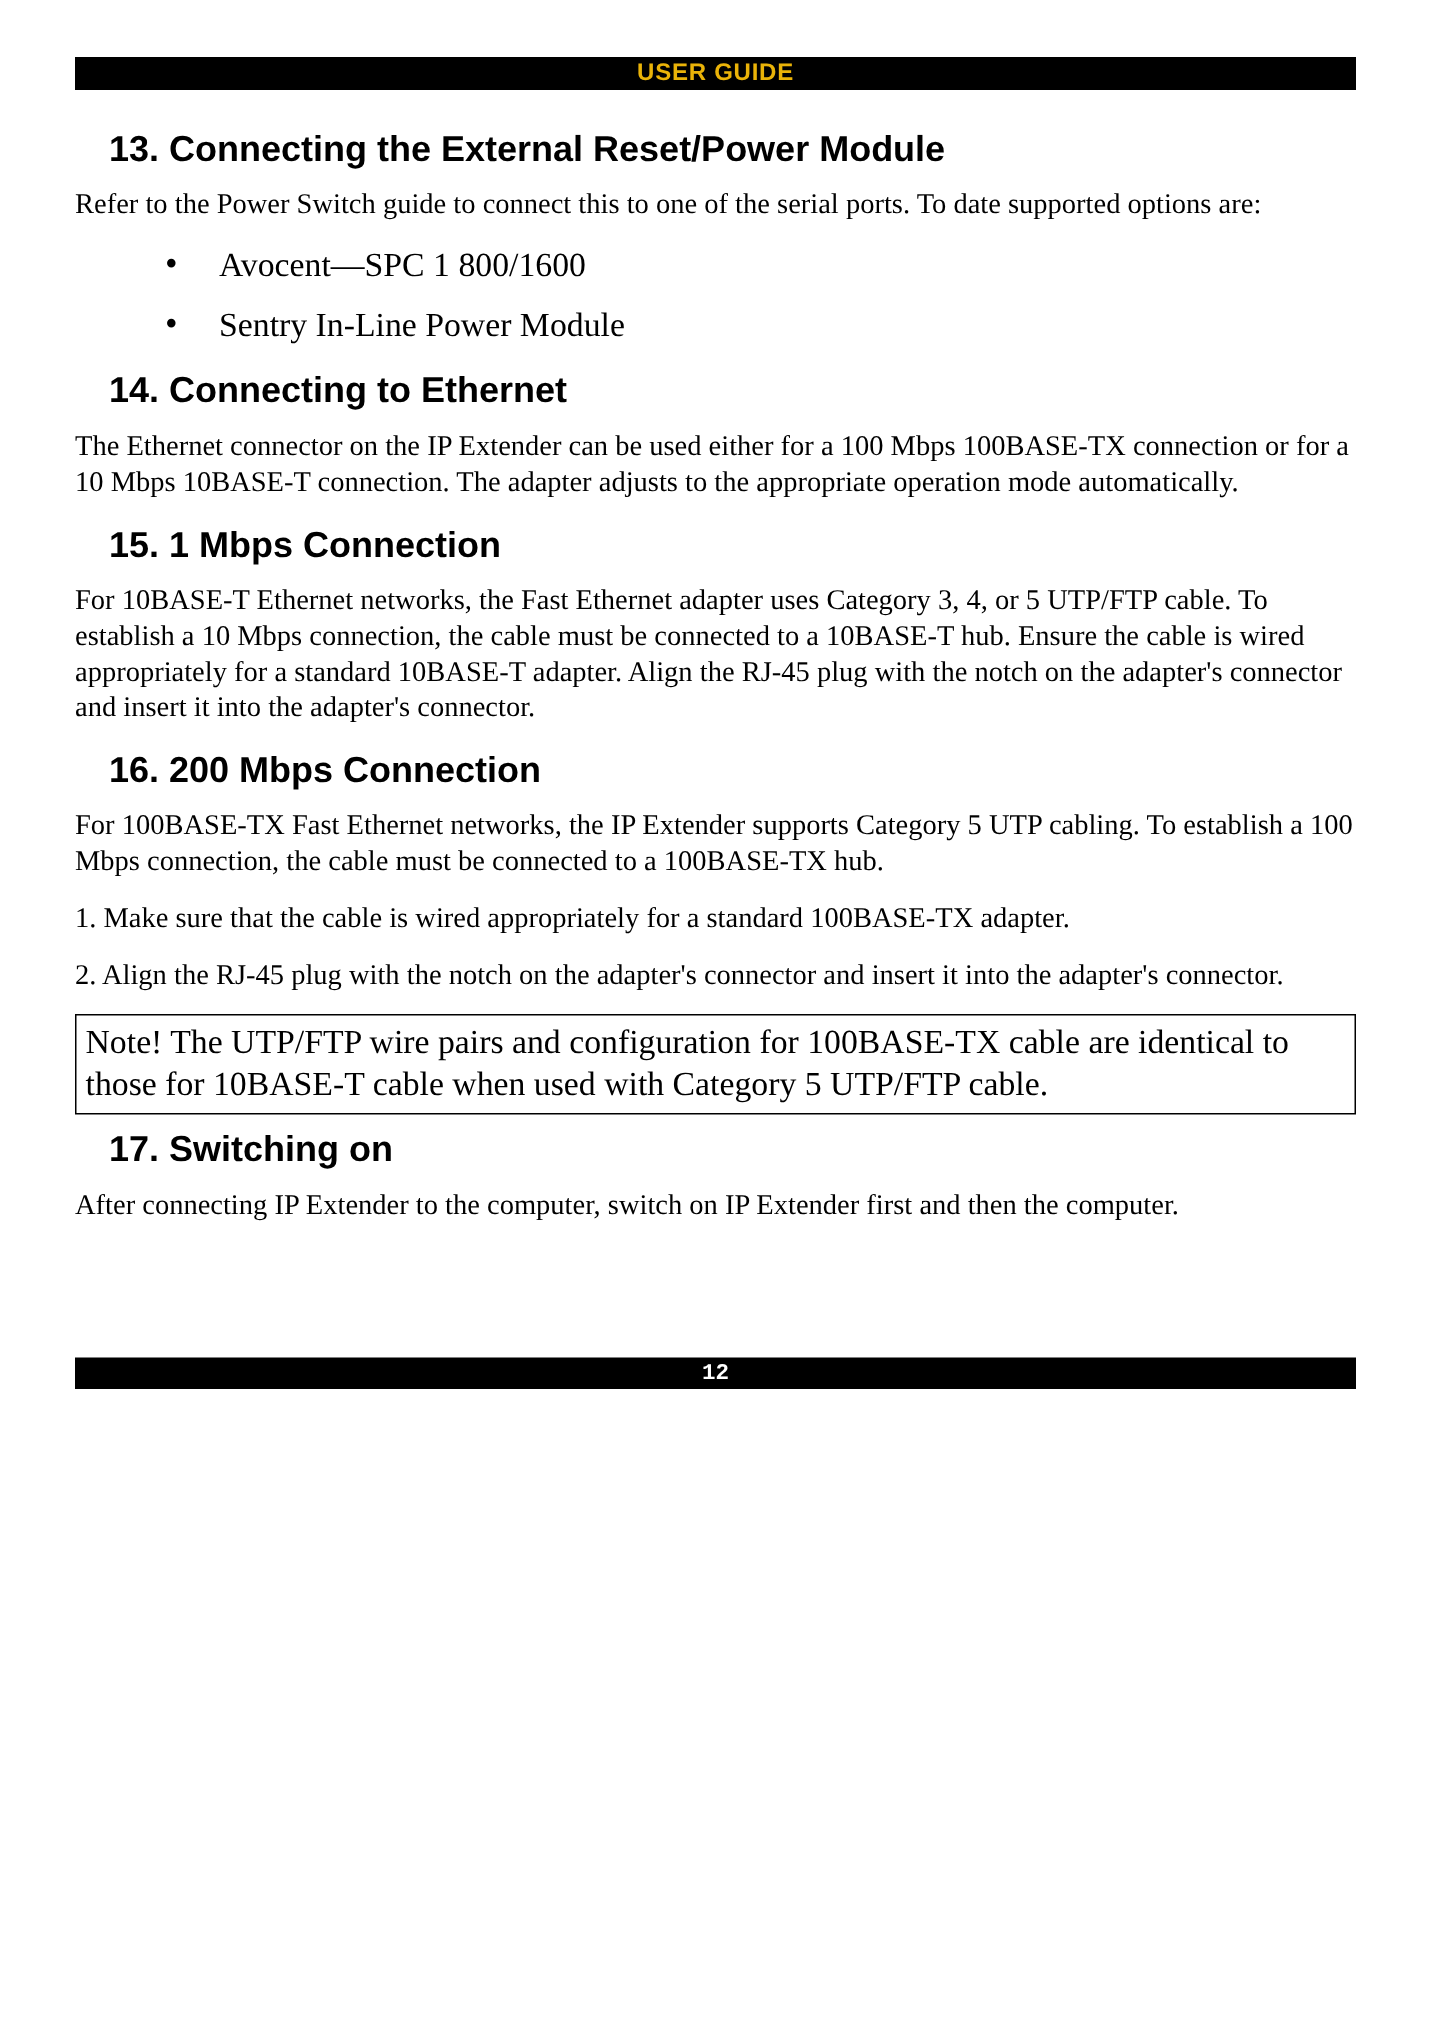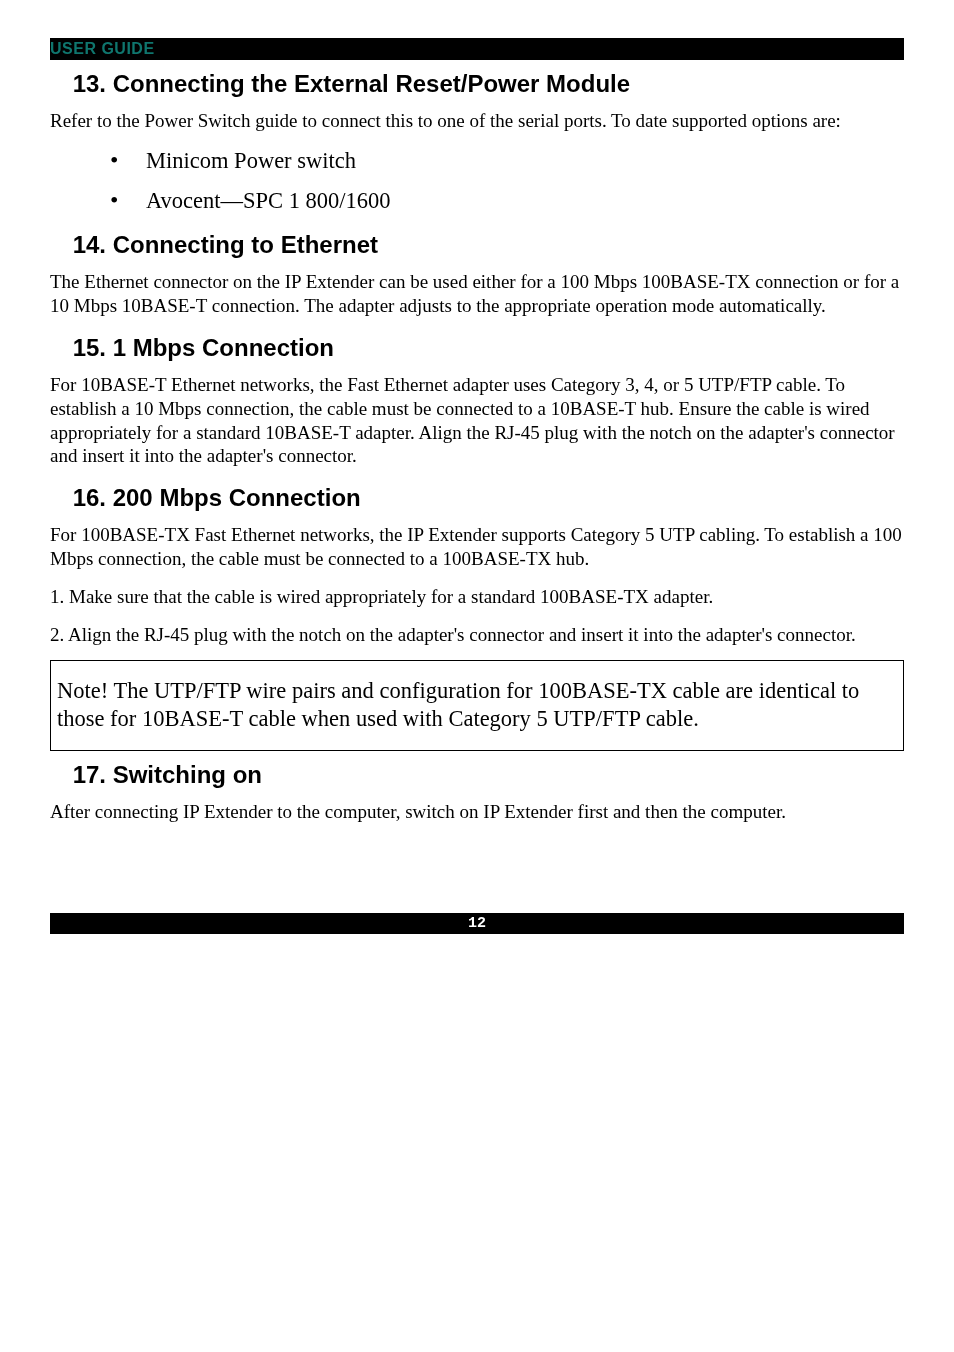--- a/index.html
+++ b/index.html
@@ -10,27 +10,27 @@
     body {
       background: #fff;
       width: 954px;
       margin: 0 auto;
       padding: 38px 50px 50px 50px;
       font-family: "Times New Roman", Times, serif;
       color: #000;
     }
     .header-bar {
       background: #000;
-      color: #0f766e;
+      color: #eab308;
       font-family: Verdana, Arial, sans-serif;
       font-weight: bold;
       font-size: 16px;
-      text-align: left;
+      text-align: center;
       padding: 2px 0;
-      margin-bottom: 8px;
+      margin-bottom: 24px;
       letter-spacing: 0.5px;
     }
     .section-heading {
       font-family: Verdana, Arial, sans-serif;
       font-weight: bold;
       font-size: 24px;
       margin: 8px 0 10px 0;
       line-height: 1.3;
     }
     .section-number {
@@ -57,21 +57,21 @@
     }
     .bullet-list li::before {
       content: "•";
       position: absolute;
       left: 0;
       top: -2px;
       font-size: 24px;
     }
     .note-box {
       border: 1px solid #000;
-      padding: 16px 6px;
+      padding: 4px 6px;
       font-size: 22.5px;
       line-height: 1.25;
       margin-bottom: 2px;
     }
     .footer-bar {
       background: #000;
       color: #fff;
       font-family: Liberation Mono, monospace;
       font-weight: bold;
       font-size: 15px;
@@ -86,22 +86,22 @@
 <div class="header-bar">
   <span>USER GUIDE</span>
 </div>
 
 <h2 class="section-heading">
   <span class="section-number">13.</span>
   <span>Connecting the External Reset/Power Module</span>
 </h2>
 <p class="body-text">Refer to the Power Switch guide to connect this to one of the serial ports. To date supported options are:</p>
 <ul class="bullet-list">
-  <li>Minicom Power switch</li>
   <li>Avocent—SPC 1 800/1600</li>
+  <li>Sentry In-Line Power Module</li>
 </ul>
 
 <h2 class="section-heading">
   <span class="section-number">14.</span>
   <span>Connecting to Ethernet</span>
 </h2>
 <p class="body-text">The Ethernet connector on the IP Extender can be used either for a 100 Mbps 100BASE-TX connection or for a 10 Mbps 10BASE-T connection. The adapter adjusts to the appropriate operation mode automatically.</p>
 
 <h2 class="section-heading">
   <span class="section-number">15.</span>

